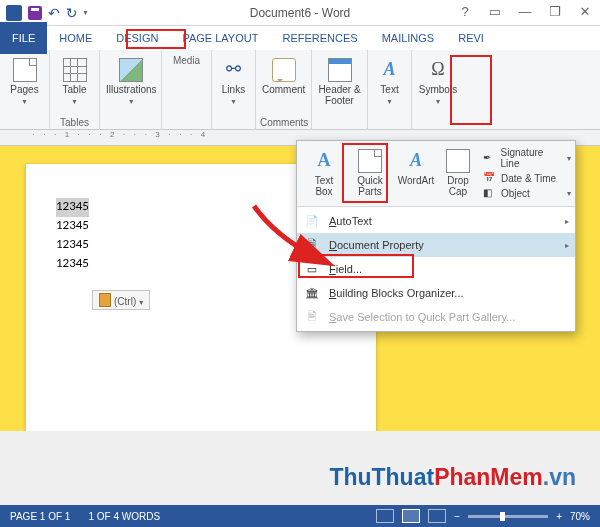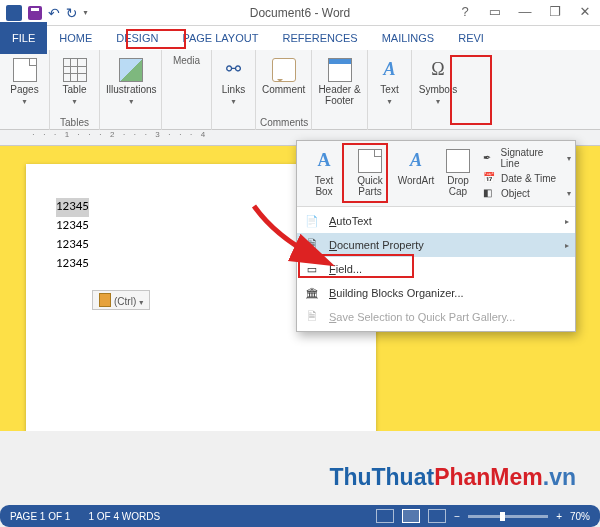--- a/index.html
+++ b/index.html
@@ -74,21 +74,21 @@
   .menuitem .ul { text-decoration: underline; }
 
   .hl { border: 2px solid #d22; position: absolute; pointer-events: none; z-index: 20; }
 
   .arrow-red { position: absolute; z-index: 22; pointer-events: none; }
 
   .watermark { position: absolute; bottom: 36px; right: 24px; font-size: 23px; font-weight: bold; color: #1e62a8; font-family: Arial, sans-serif; z-index: 30; text-align: right; }
   .watermark .red { color: #d62027; }
   .watermark .dotn { color: #3a76b8; }
 
-  .statusbar { position: absolute; bottom: 0; left: 0; right: 0; height: 22px; background: #2b579a; color: #fff; display: flex; align-items: center; font-size: 10px; padding: 0 10px; gap: 18px; border-radius: 9px; }
+  .statusbar { position: absolute; bottom: 0; left: 0; right: 0; height: 22px; background: #2b579a; color: #fff; display: flex; align-items: center; font-size: 10px; padding: 0 10px; gap: 18px; }
   .statusbar .right { margin-left: auto; display: flex; align-items: center; gap: 8px; }
   .viewbtn { width: 18px; height: 14px; border: 1px solid #fff; opacity: 0.6; }
   .viewbtn.active { opacity: 1; background: rgba(255,255,255,0.2); }
   .zslider { width: 80px; height: 3px; background: rgba(255,255,255,0.5); position: relative; }
   .zslider::after { content:""; position:absolute; left:40%; top:-3px; width:5px; height:9px; background:#fff; }
 </style>
 </head>
 <body>
 
 <div class="titlebar">

